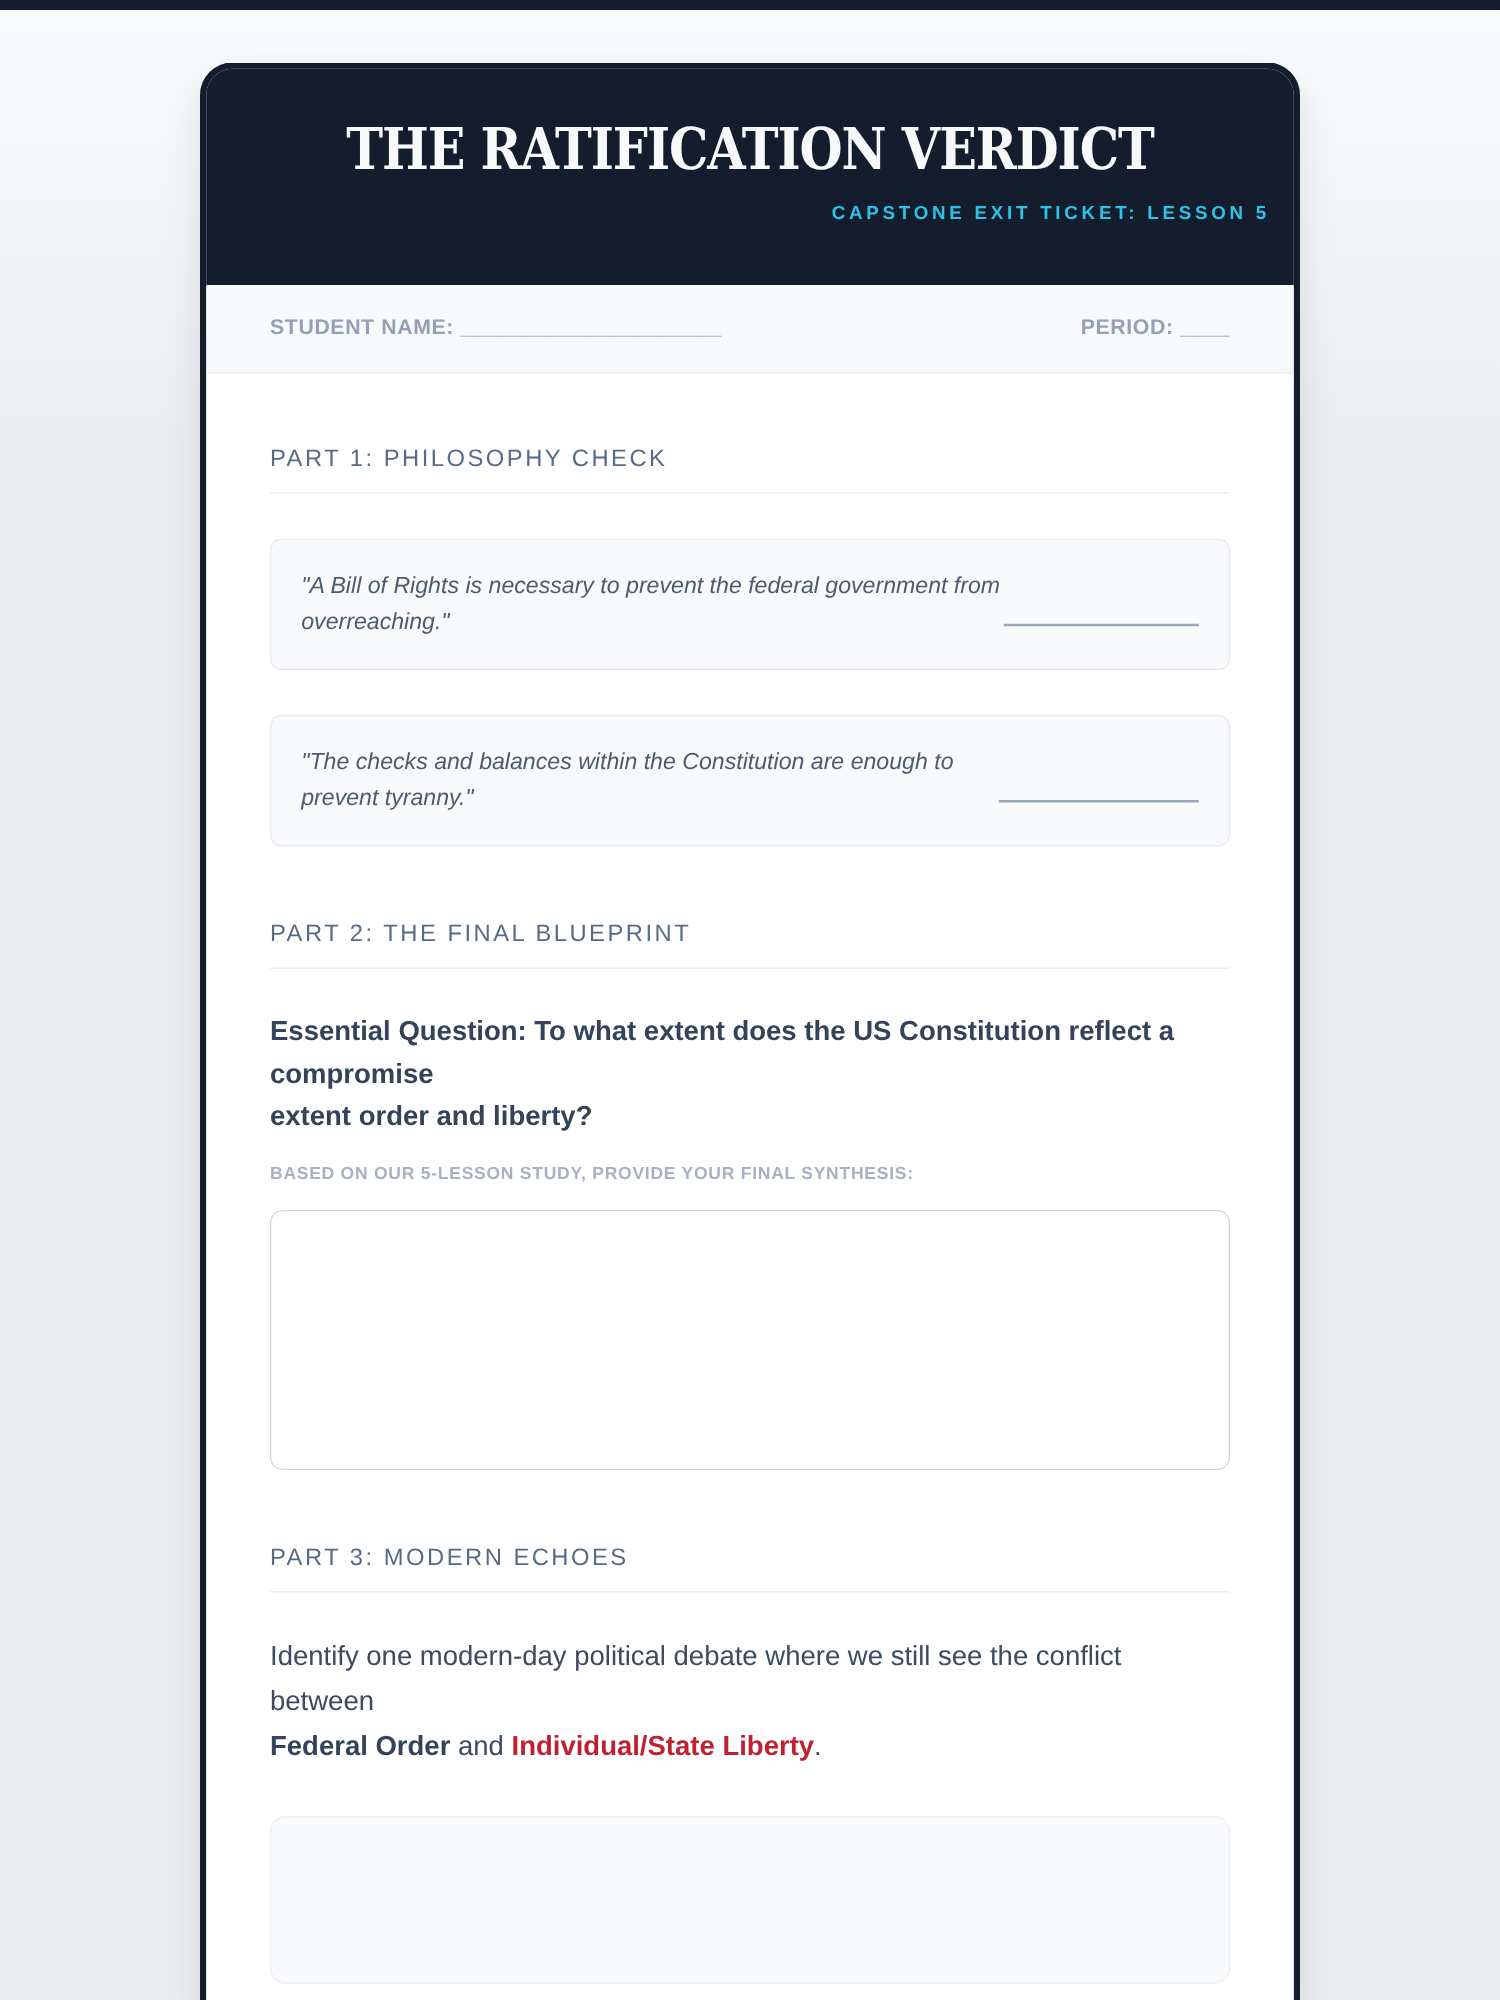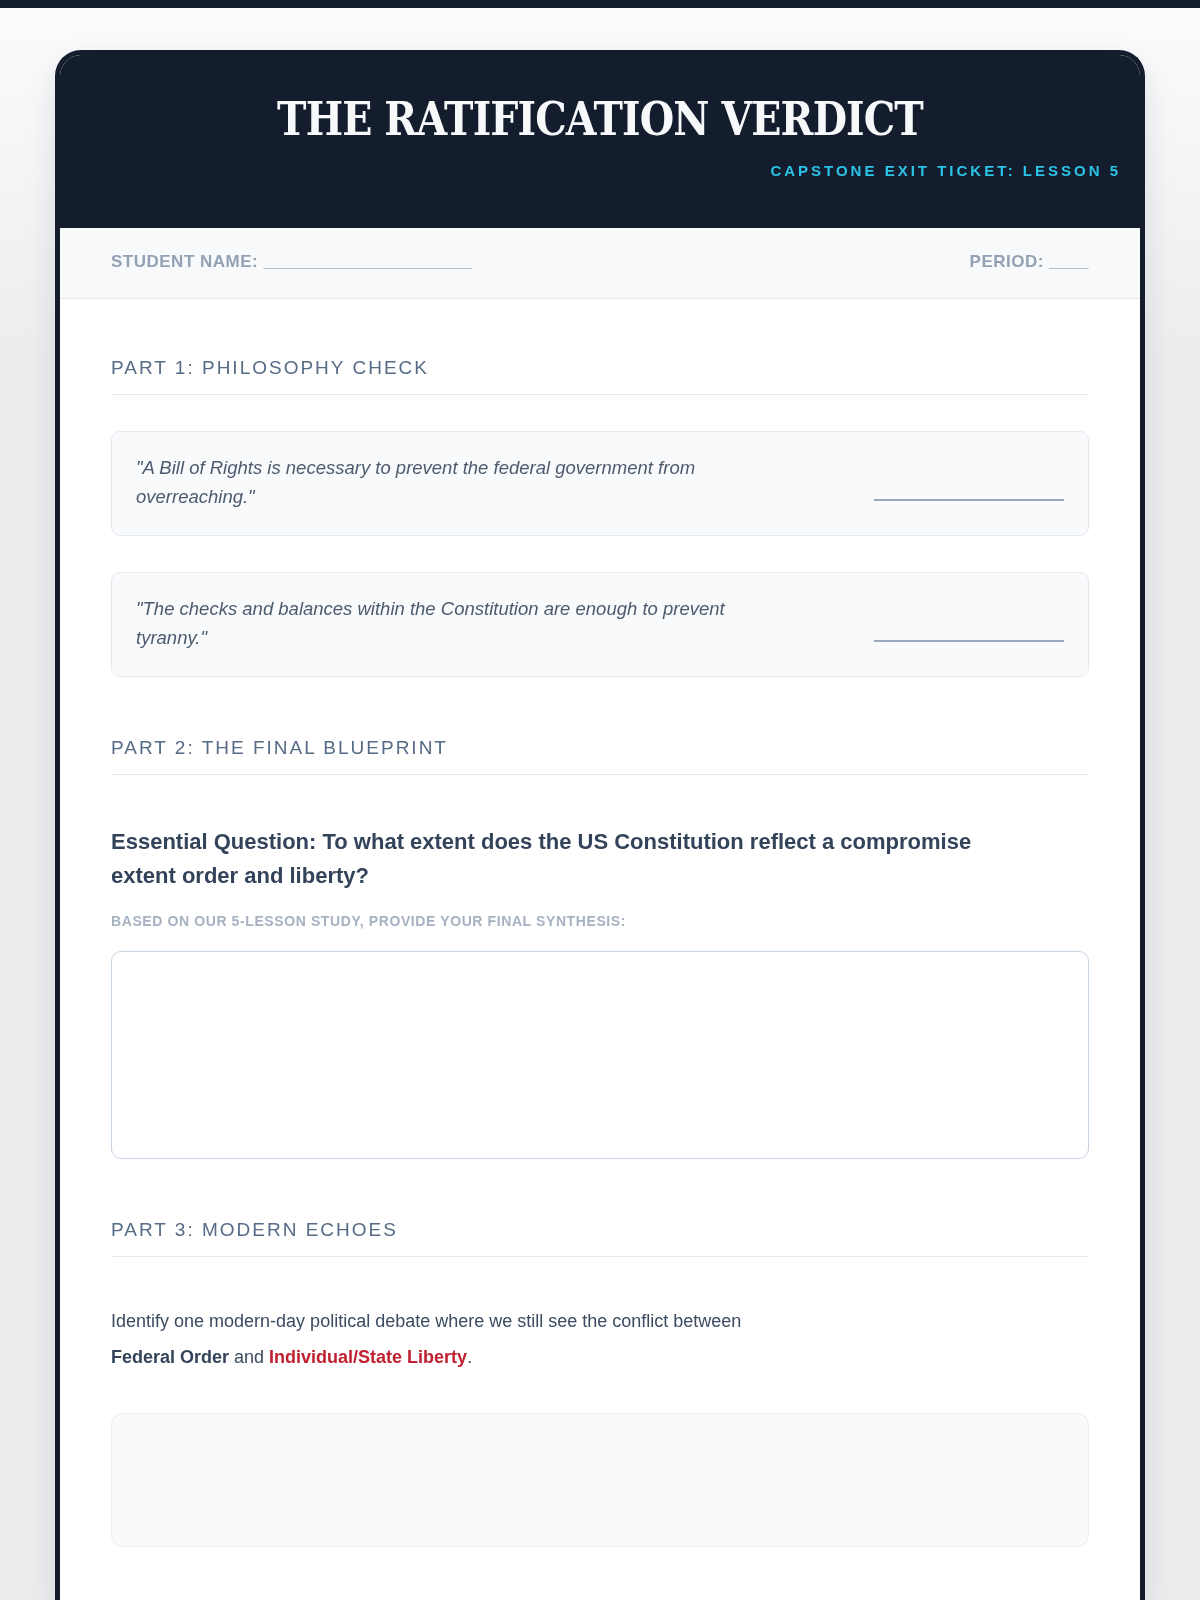--- a/index.html
+++ b/index.html
@@ -9,21 +9,21 @@
     overflow: hidden;
     font-family: "Liberation Sans", sans-serif;
     background: linear-gradient(180deg, #fbfcfd 0%, #ebedef 350px, #ebedef 100%);
   }
   .top-accent-bar {
     width: 1200px;
     height: 8px;
     background: #141d2e;
   }
   .worksheet-card {
-    width: 1090px;
+    width: 880px;
     margin: 42px auto 0 auto;
     background: #ffffff;
     border: 5px solid #141d2e;
     border-bottom: none;
     border-radius: 26px 26px 0 0;
     overflow: hidden;
     box-shadow: 0 12px 32px rgba(15, 23, 42, 0.10);
     min-height: 1550px;
     display: flex;
     flex-direction: column;
@@ -106,44 +106,44 @@
     max-width: 650px;
   }
   .answer-blank-line {
     width: 190px;
     border-bottom: 2px solid #9aa8bd;
     align-self: flex-end;
     margin-bottom: 10px;
   }
   .section-gap { height: 60px; }
   .essential-question {
-    margin-top: 50px;
+    margin-top: 33px;
     color: #33445a;
     font-size: 22px;
     font-weight: 700;
     line-height: 34px;
   }
   .small-label {
     margin-top: 20px;
     color: #a6b1c2;
     font-size: 14px;
     font-weight: 700;
     letter-spacing: 0.6px;
   }
   .synthesis-box {
     margin-top: 22px;
     height: 208px;
     background: #ffffff;
     border: 1px solid #c9d5e3;
     border-radius: 10px;
   }
   .prompt-text {
-    margin-top: 46px;
+    margin-top: 33px;
     color: #3b4b61;
-    font-size: 18px;
+    font-size: 22px;
     line-height: 36px;
     font-weight: 400;
   }
   .prompt-text .bold-dark { font-weight: 700; color: #33445a; }
   .prompt-text .bold-red  { font-weight: 700; color: #bf2130; }
   .modern-box {
     margin-top: 38px;
     height: 134px;
     background: #f8fafb;
     border: 1px solid #e9edf2;

